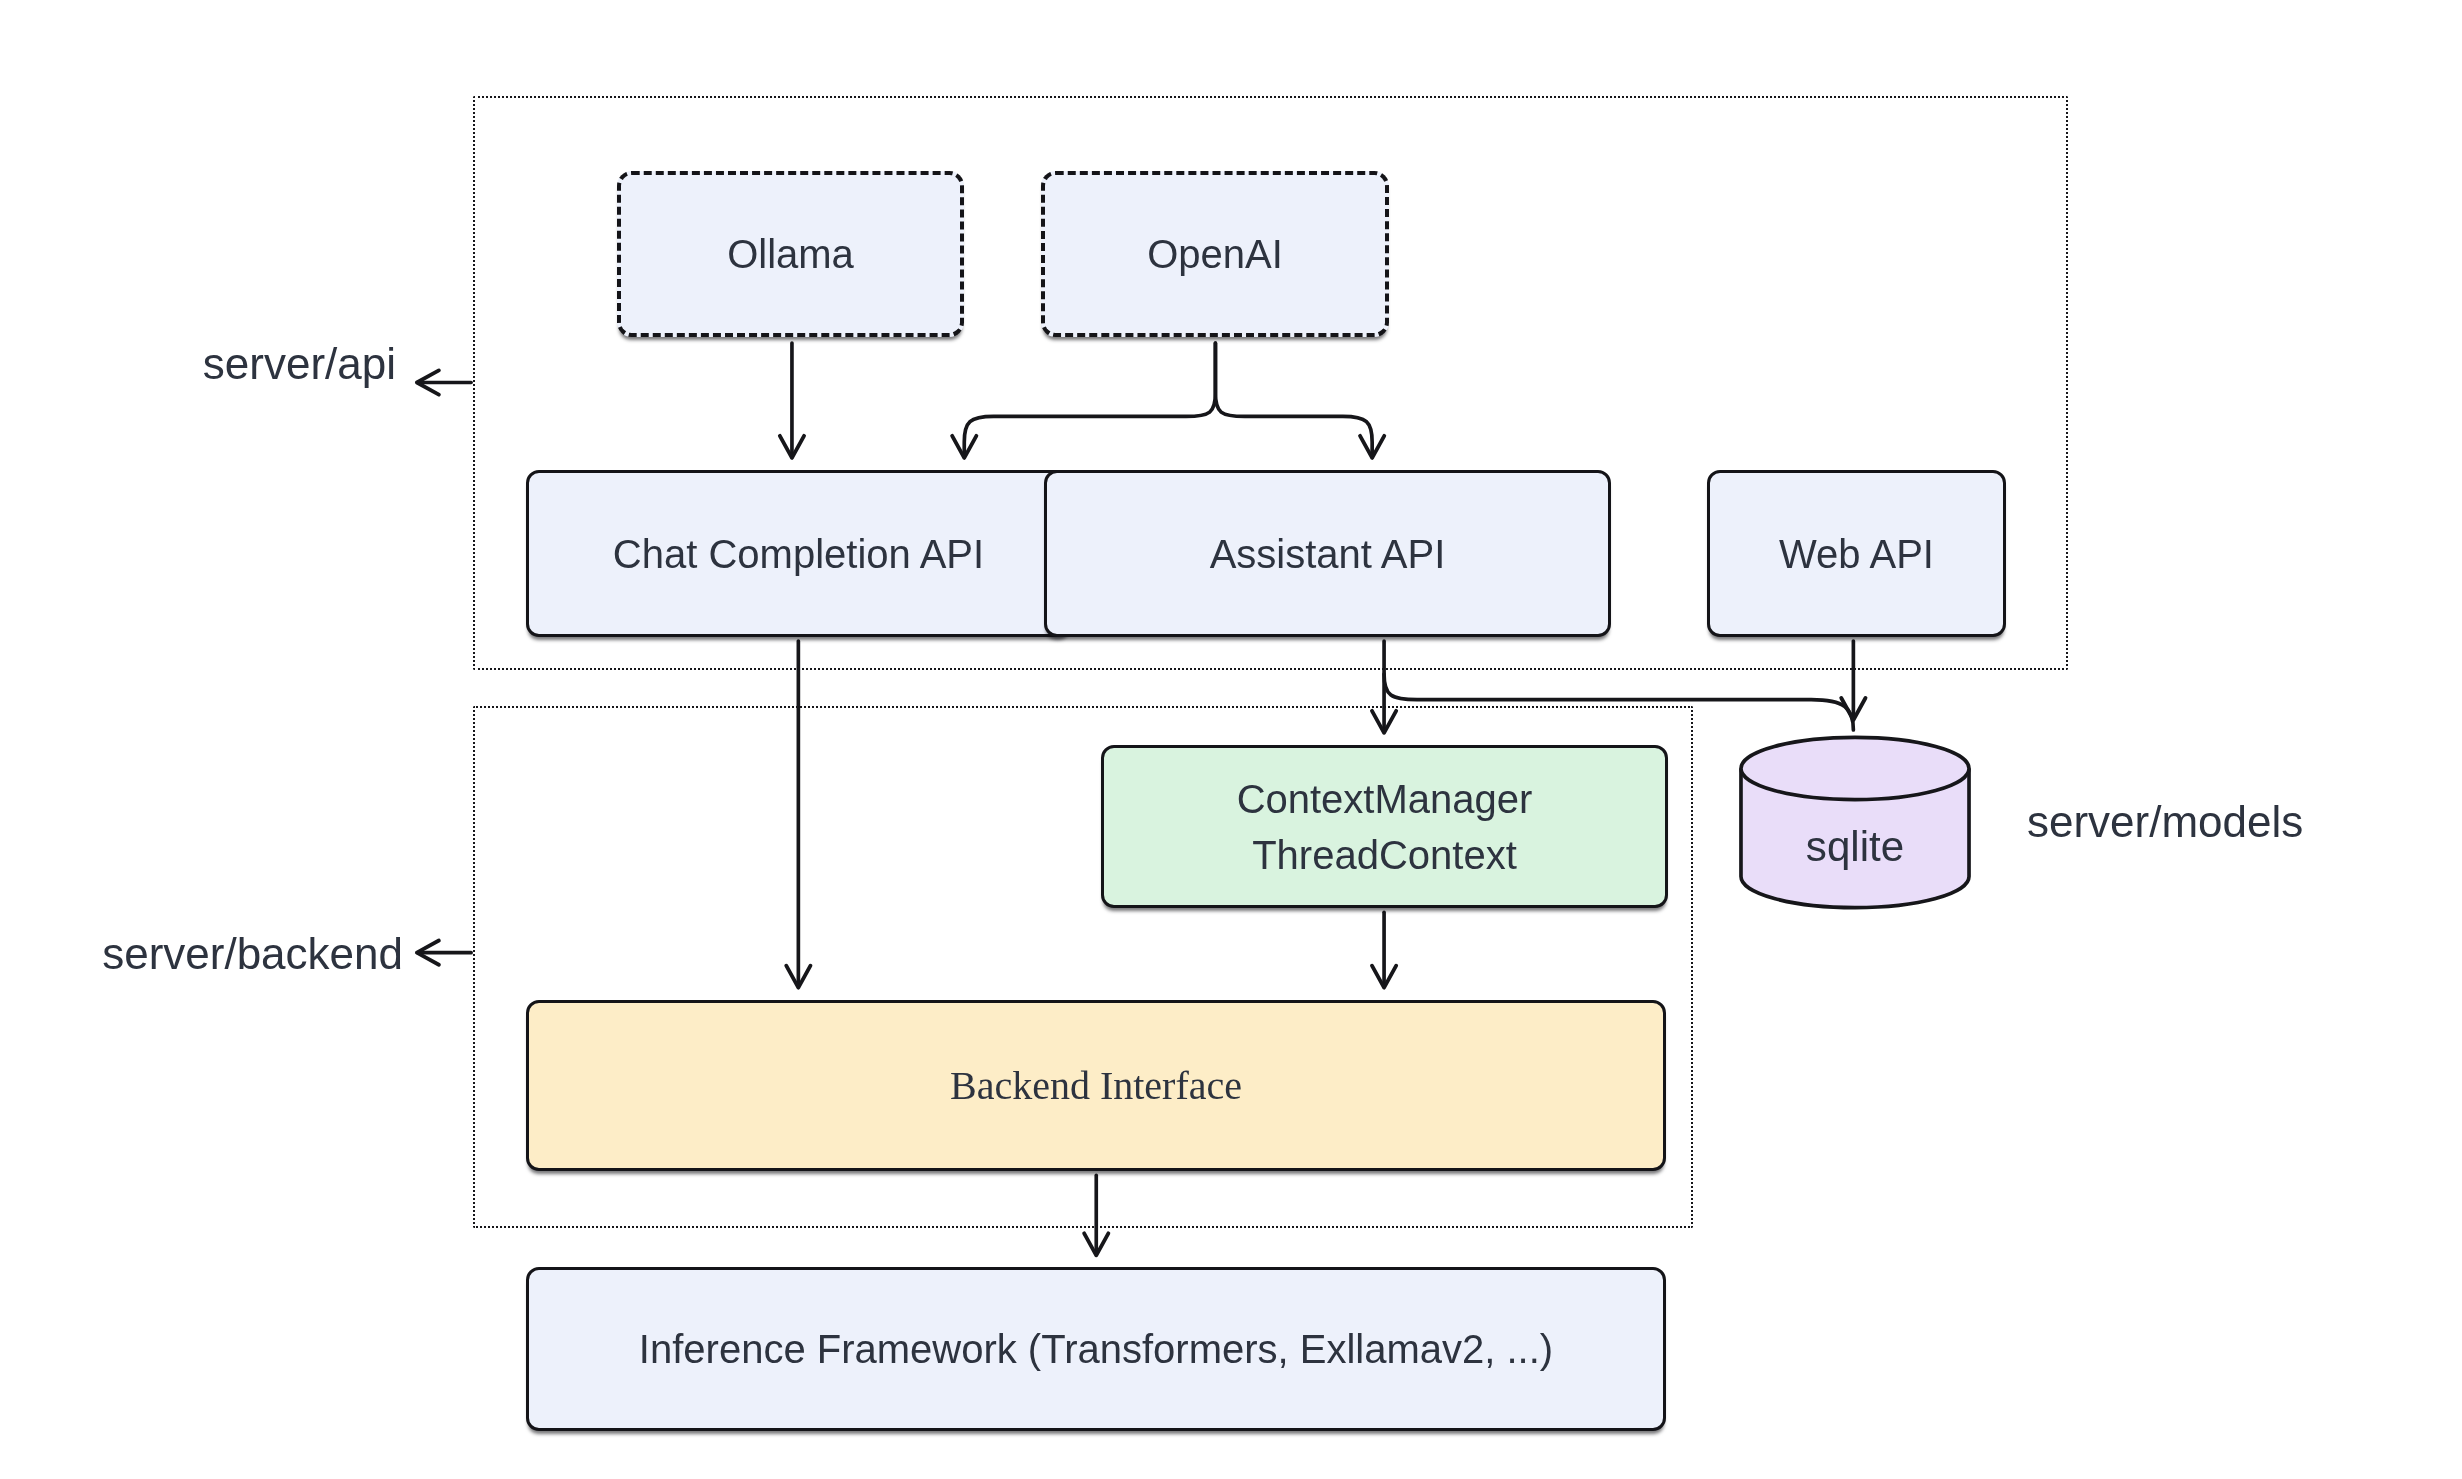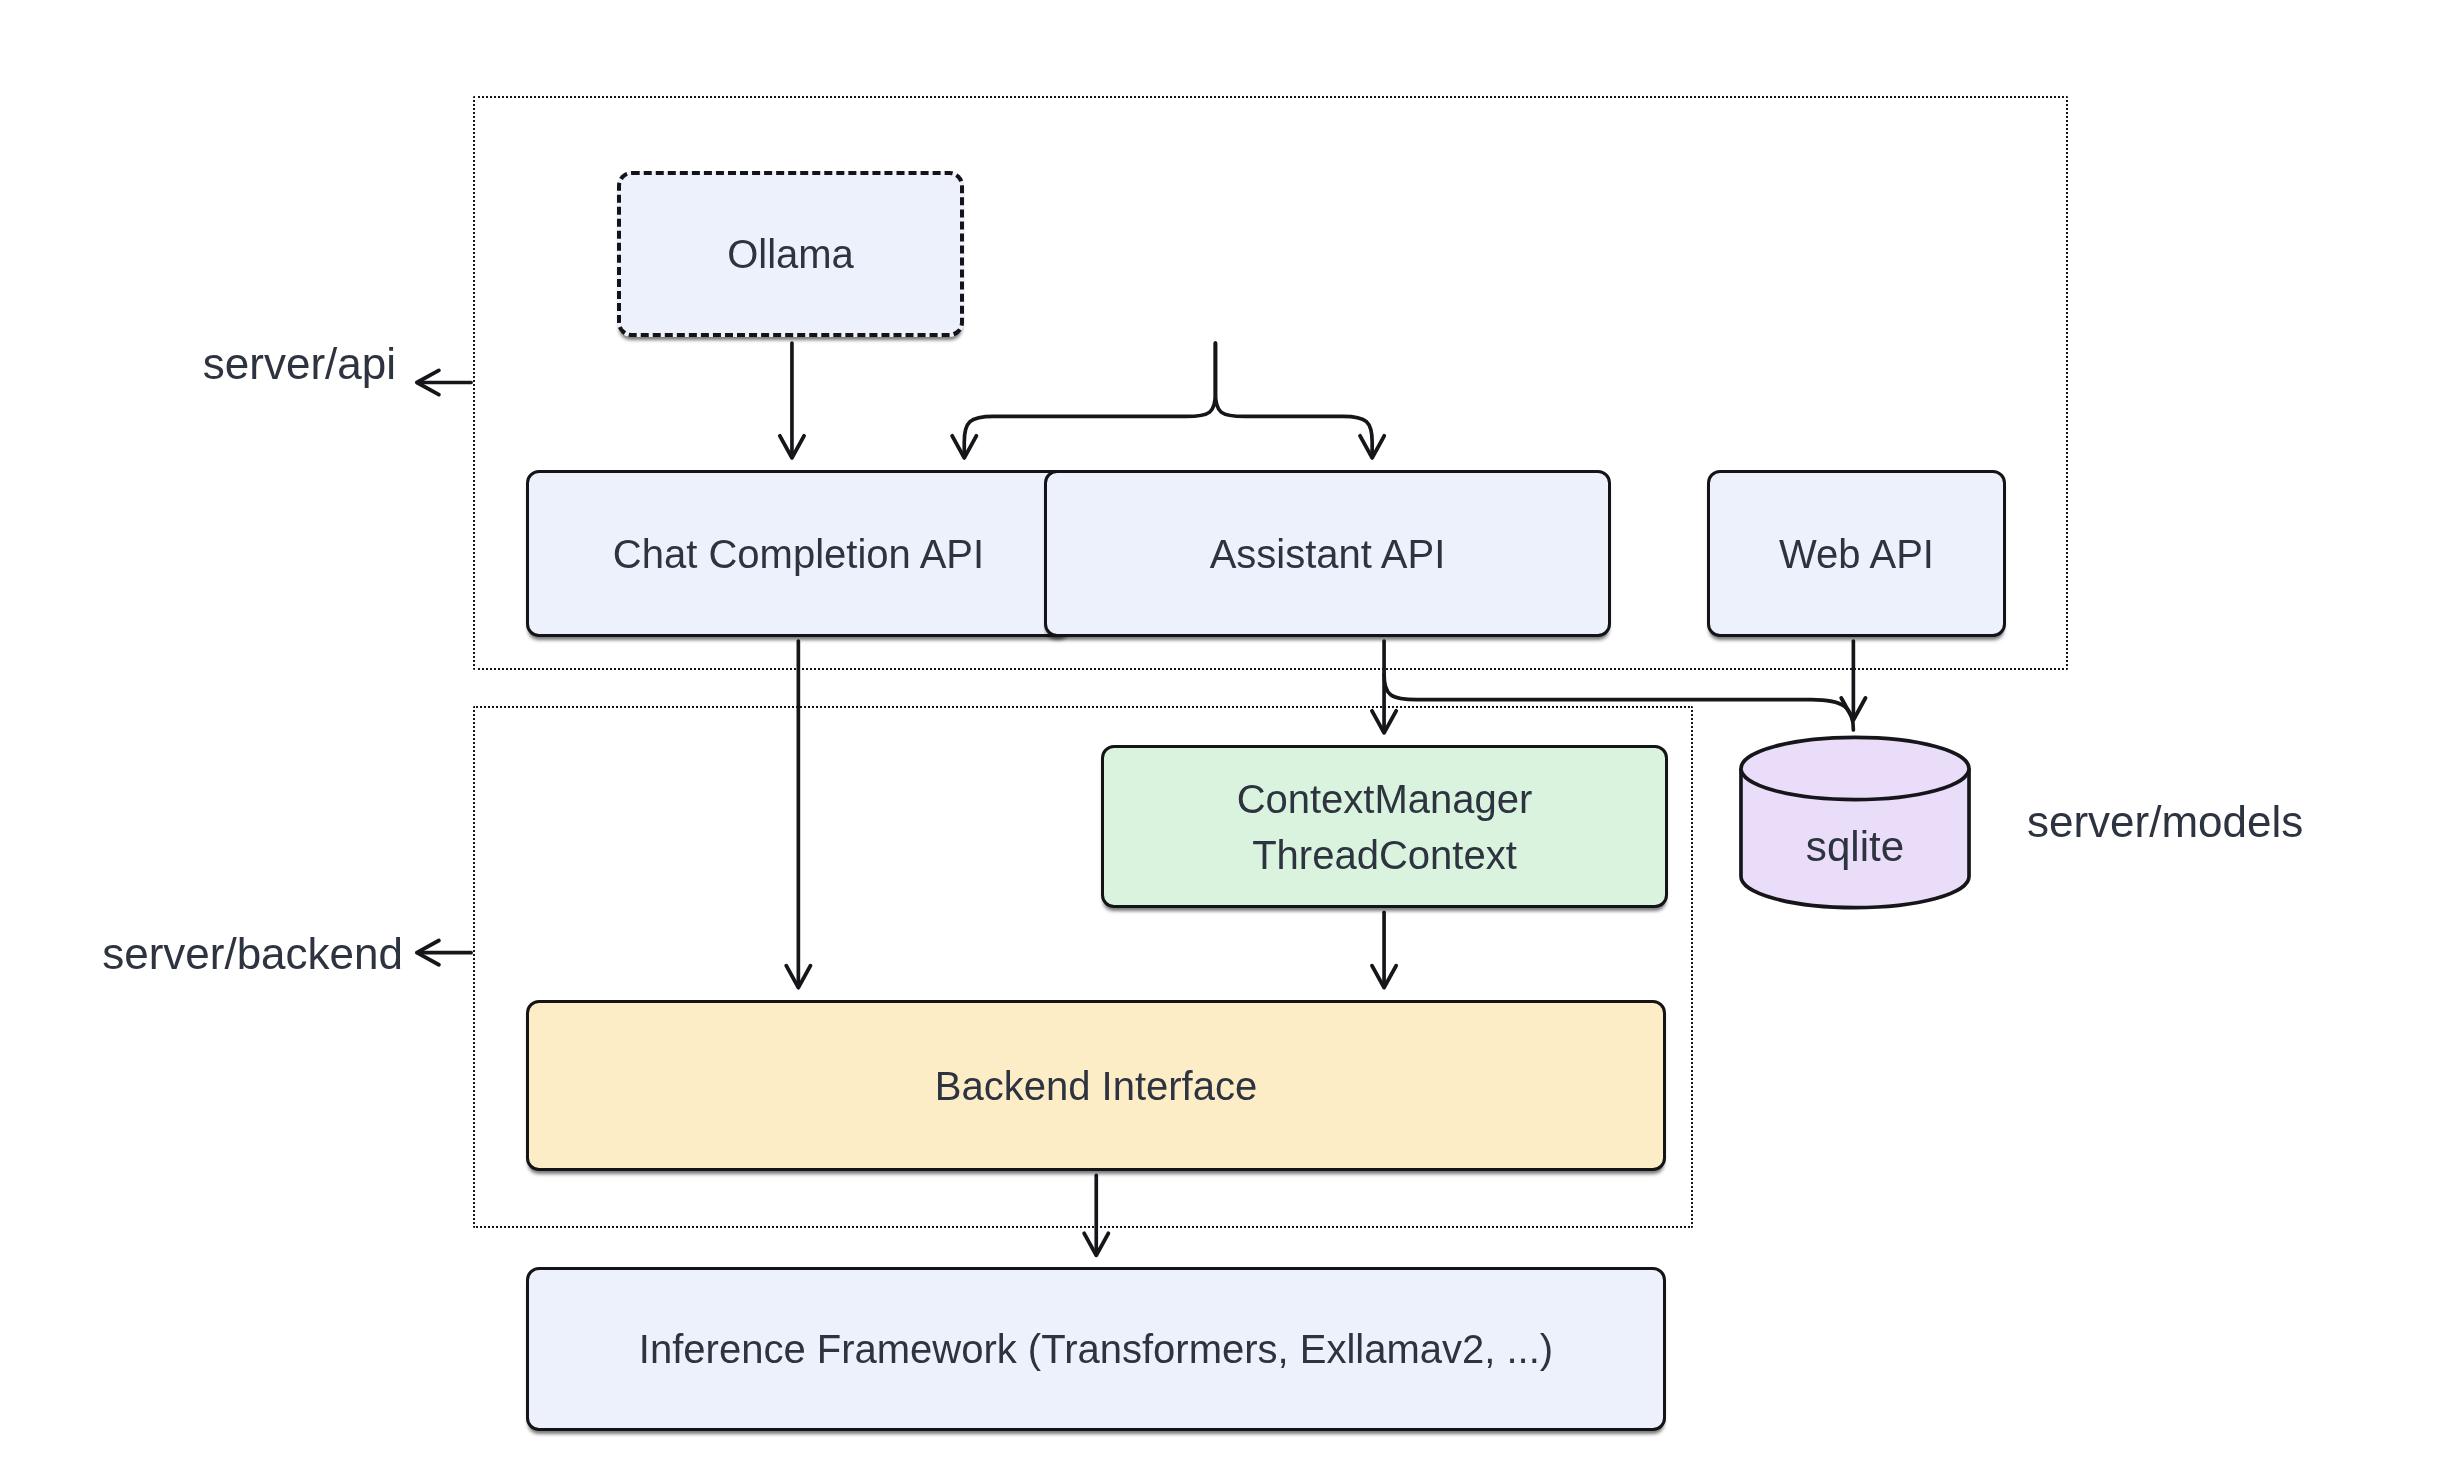--- a/index.html
+++ b/index.html
@@ -42,21 +42,21 @@
     border: 3.7px solid #141418;
     border-radius: 13px;
     background: #edf1fb;
     font-size: 40px;
     line-height: 1.4;
     box-shadow: 0 5.5px 3.7px -2.8px rgba(10,10,12,0.55);
     box-sizing: border-box;
   }
   .node.dashed { border-style: dashed; border-width: 4.6px; border-radius: 14.7px; }
   .node.green  { background: #d9f3df; }
-  .node.yellow { background: #fdedc7; }
+  .node.yellow { background: #fdedc7; font-family: Liberation Serif, serif; }
 
   .n-ollama    { left: 617px;  top: 171px;  width: 347px;  height: 166px; }
   .n-openai    { left: 1041px; top: 171px;  width: 348px;  height: 166px; }
   .n-chat      { left: 526px;  top: 470px;  width: 545px;  height: 167px; }
   .n-assistant { left: 1044px; top: 470px;  width: 567px;  height: 167px; }
   .n-web       { left: 1707px; top: 470px;  width: 299px;  height: 167px; }
   .n-context   { left: 1101px; top: 745px;  width: 567px;  height: 163px; }
   .n-backendif { left: 526px;  top: 1000px; width: 1140px; height: 171px; }
   .n-inference { left: 526px;  top: 1267px; width: 1140px; height: 164px; }
 
@@ -107,20 +107,23 @@
       <path d="M514,1039 L456,1039" marker-end="url(#arrow)"></path>
     </g>
   </svg>
 
   <div class="container container-api"></div>
   <div class="container container-backend"></div>
 
   <div class="node dashed n-ollama">
     <span>Ollama</span>
   </div>
+  <div class="node dashed n-openai">
+    <span>OpenAI</span>
+  </div>
   <div class="node n-chat">
     <span>Chat Completion API</span>
   </div>
   <div class="node n-assistant">
     <span>Assistant API</span>
   </div>
   <div class="node n-web">
     <span>Web API</span>
   </div>
   <div class="node green n-context">

